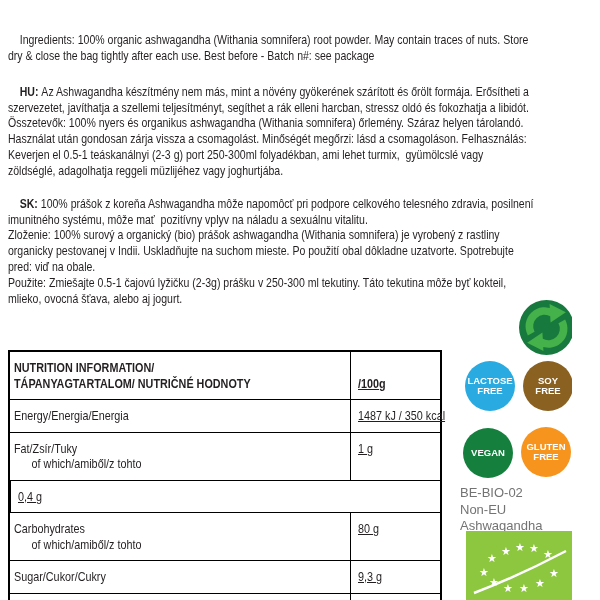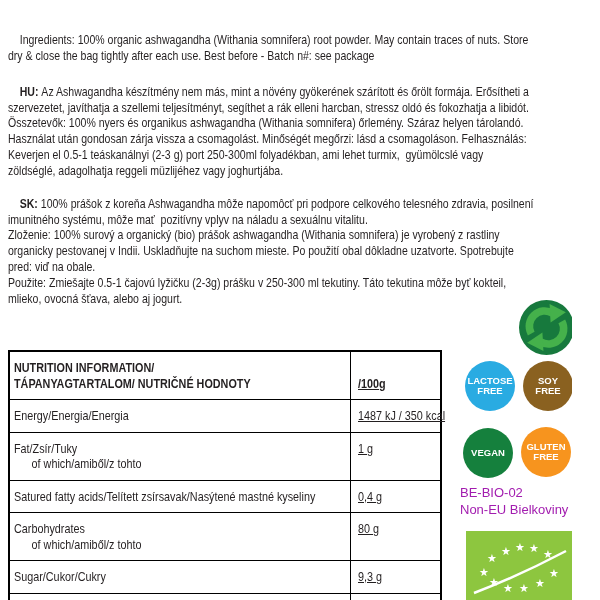--- a/index.html
+++ b/index.html
@@ -19,21 +19,21 @@
   .tcell.val{width:90px;border-left:1px solid #000;padding-left:7px;text-decoration:underline;}
   .vend{display:flex;align-items:flex-end;}
   .cond{display:block;transform:scaleX(0.8);transform-origin:0 50%;white-space:nowrap;}
   .b{font-weight:bold;}
   .sub{padding-left:22px;}
   
   .badge{position:absolute;width:50px;height:50px;border-radius:50%;display:flex;flex-direction:column;
          align-items:center;justify-content:center;color:#fff;font-weight:bold;font-size:9.5px;
          line-height:10.5px;text-align:left;letter-spacing:0;}
   .greendot{position:absolute;left:519px;top:272px;}
-  .bebio{position:absolute;left:460px;top:457px;font-size:13px;line-height:16.5px;color:#a21caf;}
+  .bebio{position:absolute;left:460px;top:457px;font-size:13px;line-height:16.5px;color:#737373;}
   .eulogo{position:absolute;left:466px;top:503px;}
   .barcode{position:absolute;left:458px;top:584px;width:122px;height:20px;
     background:repeating-linear-gradient(90deg,#000 0 2px,#fff 2px 3px,#000 3px 4px,#fff 4px 7px,
       #000 7px 10px,#fff 10px 11px,#000 11px 12px,#fff 12px 15px,#000 15px 16px,#fff 16px 18px);}
   .dist{font-weight:normal;}
 </style>
 </head>
 <body>
 
 <div class="page">
@@ -85,24 +85,20 @@
         <div class="trow">
       <div class="tcell lbl">
         <span class="cond">Fat/Zsír/Tuky</span>
         <span class="cond sub">of which/amiből/z tohto</span>
       </div>
       <div class="tcell val">
         <span class="cond">1 g</span>
       </div>
     </div>
         <div class="trow">
-      <div class="tcell lbl">
-        <span class="cond">Satured fatty acids/Telített zsírsavak/Nasýtené mastné kyseliny</span>
-
-      </div>
       <div class="tcell val">
         <span class="cond">0,4 g</span>
       </div>
     </div>
         <div class="trow">
       <div class="tcell lbl">
         <span class="cond">Carbohydrates</span>
         <span class="cond sub">of which/amiből/z tohto</span>
       </div>
       <div class="tcell val">
@@ -160,21 +156,21 @@
   <div class="badge" style="left: 463px; top: 400px; background: #15803d;">
     <span>VEGAN</span>
   </div>
   <div class="badge" style="left: 521px; top: 399px; background: rgb(247, 148, 30);">
     <span>GLUTEN</span>
     <span>FREE</span>
   </div>
 
   <div class="bebio">
     <span class="blk">BE-BIO-02</span>
-    <span class="blk">Non-EU Bielkoviny</span>
+    <span class="blk">Non-EU Ashwagandha</span>
   </div>
 
   <div class="eulogo">
     <svg width="106" height="70" viewBox="0 0 106 70">
       <rect x="0" y="0" width="106" height="70" fill="#8dc63f"></rect>
       <path d="M 8,62 C 34,52 66,38 100,20" fill="none" stroke="#ffffff" stroke-width="2.5"></path>
       <g fill="#ffffff" font-size="11" text-anchor="middle" font-family="DejaVu Sans, sans-serif">
         <text x="26" y="31">★</text>
           <text x="40" y="24">★</text>
           <text x="54" y="20">★</text>

